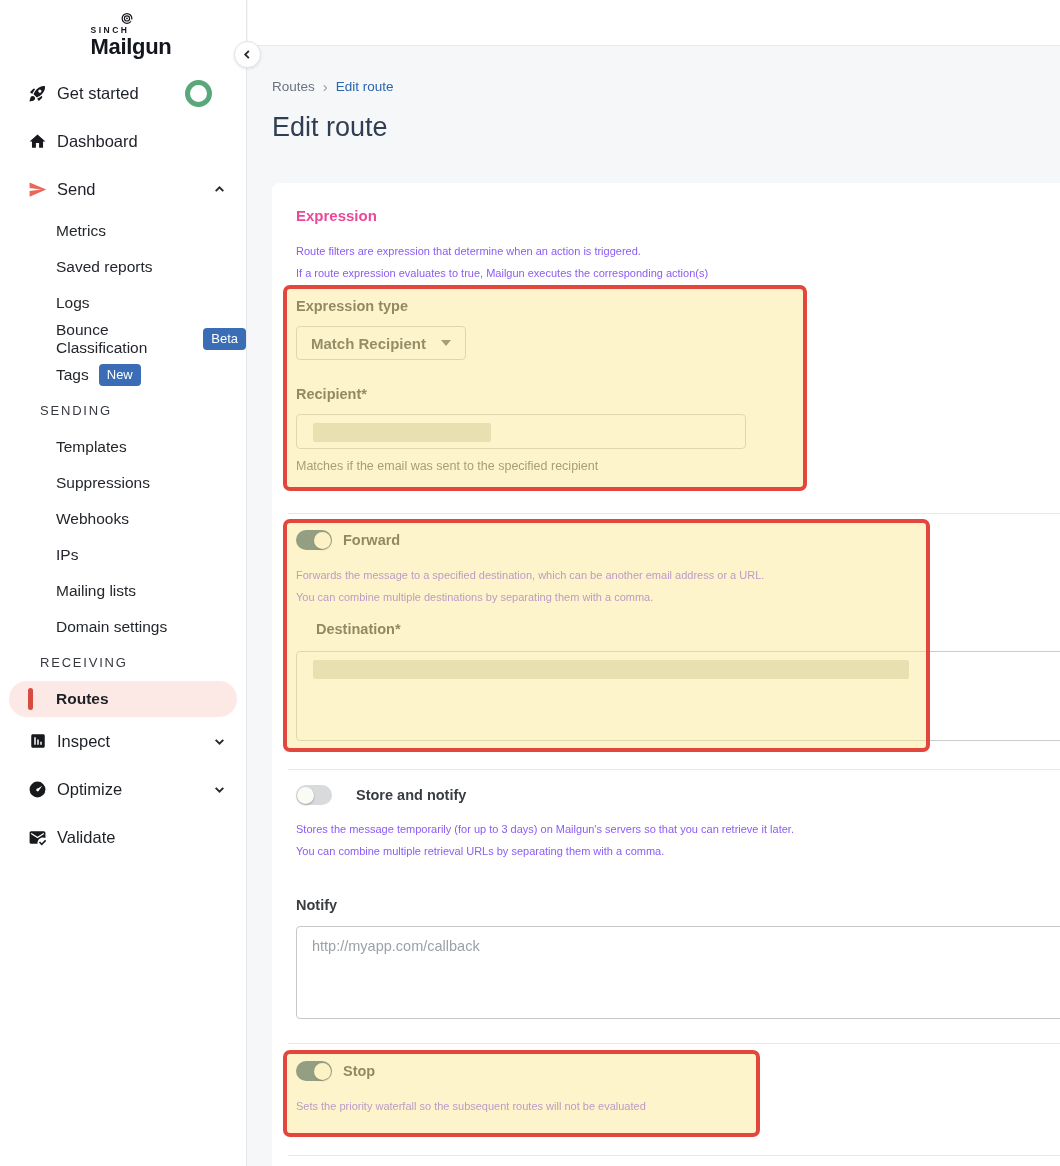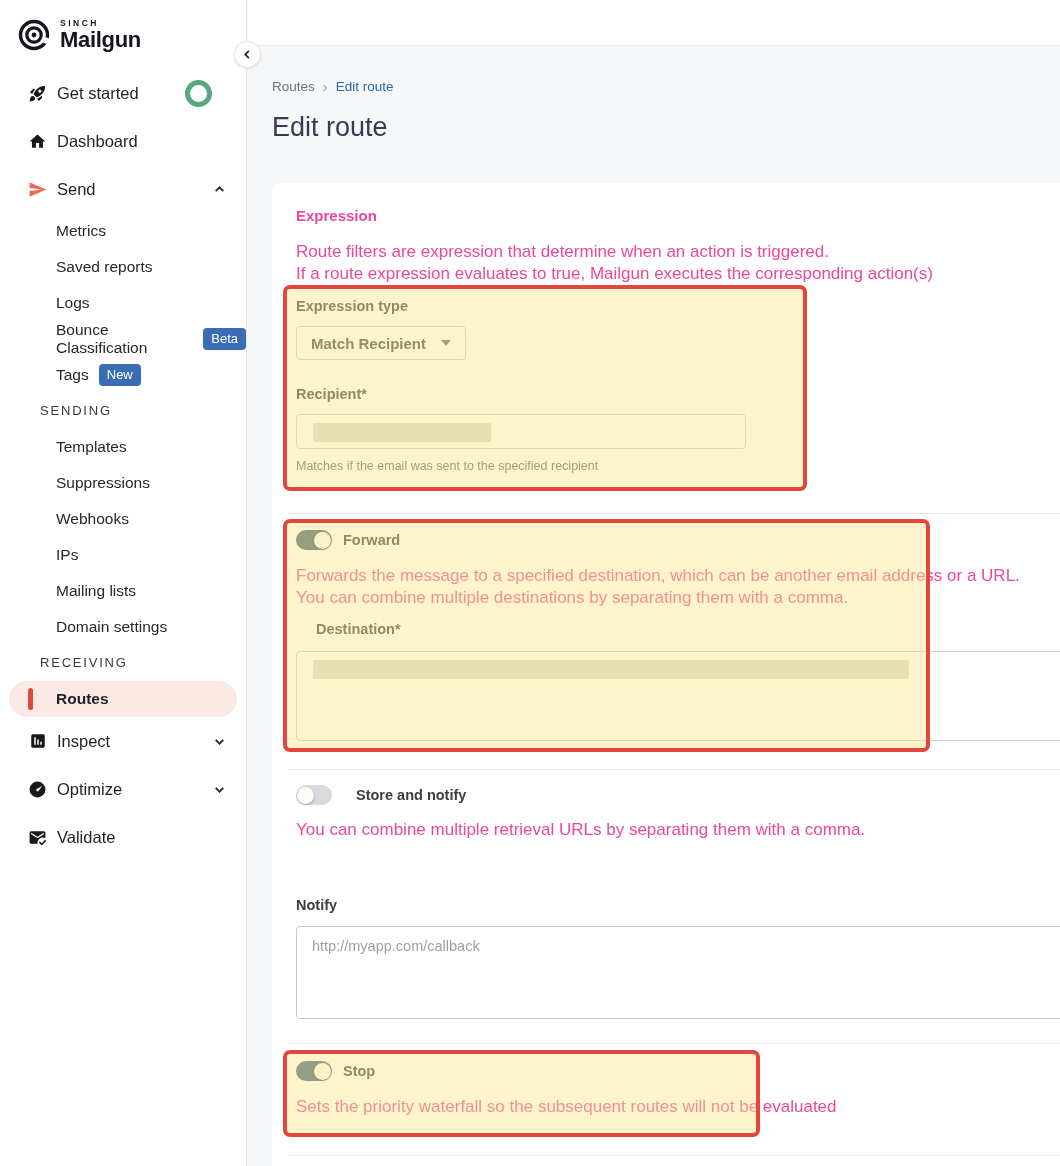--- a/index.html
+++ b/index.html
@@ -3,21 +3,21 @@
 <meta charset="utf-8">
 <style>
   * { margin:0; padding:0; box-sizing:border-box; }
   html,body { width:1060px; height:1166px; overflow:hidden; background:#fff;
               font-family:"Liberation Sans", sans-serif; }
   #app { position:relative; width:1060px; height:1166px; overflow:hidden; background:#f6f7f9; }
 
   
   .sidebar { position:absolute; left:0; top:0; width:247px; height:100%;
              background:#fff; border-right:1px solid #e6e8ea; z-index:2; }
-  .logo { display:flex; align-items:center; margin:12px 0 0 16px; height:46px; }
+  .logo { display:flex; align-items:center; margin:12px 0 0 16px; height:46px;flex-direction:column; }
   .logo-mark { width:36px; height:36px; margin-right:8px; }
   .logo-text .sinch { font-size:8.5px; font-weight:bold; letter-spacing:2.5px; color:#14161d; }
   .logo-text .mailgun { font-size:22px; font-weight:bold; color:#14161d; line-height:1.05; letter-spacing:-0.3px;text-align:right; }
 
   nav { margin-top:11px; }
   .nav-item { display:flex; align-items:center; height:48px; padding-left:28px; cursor:pointer; }
   .nav-item .nav-icon { width:19px; height:19px; margin-right:10px; display:flex; align-items:center; justify-content:center; flex:none; }
   .nav-item .nav-label { font-size:16.5px; font-weight:500; color:#1d2127; }
   .trail { margin-left:auto; margin-right:20px; display:flex; align-items:center; }
   .progress-ring { width:27px; height:27px; border-radius:50%; border:5.5px solid #58a87b; margin-right:14px; }
@@ -43,21 +43,21 @@
   .crumb-parent { color:#6b7280; cursor:pointer; }
   .crumb-sep { color:#9aa0a6; font-size:15px; line-height:1; }
   .crumb-current { color:#2c66ae; cursor:pointer; }
   .page-title { position:absolute; left:24px; top:112px; font-size:27px; color:#2f3e53; font-weight:400; }
 
   .card { position:absolute; left:24px; top:183px; right:-30px; bottom:-20px;
           background:#fff; border-radius:8px 0 0 0; z-index:1; }
 
   .card .abs { position:absolute; }
   .ex-heading { left:24px; top:24px; font-size:15px; font-weight:bold; color:#ec4899; }
-  .body-text { font-size:17px; color:#ec4899; line-height:21.5px; }
+  .body-text { font-size:11px; color:#8b5cf6; line-height:21.5px; }
   .field-label { font-size:14.5px; font-weight:600; color:#393d42; }
   .helper-text { font-size:12.5px; color:#5f6368; }
 
   .select { left:24px; top:143px; width:170px; height:34px; border:1px solid #c7c9cb; border-radius:4px;
             background:#fff; display:flex; align-items:center; padding:0 14px; cursor:pointer; }
   .select-value { font-size:15px; font-weight:600; color:#3f454b; }
   .caret-down { margin-left:auto; width:0; height:0; border-left:5px solid transparent;
                 border-right:5px solid transparent; border-top:6px solid #5f6469; }
 
   .text-input { border:1px solid #c9cbcd; border-radius:4px; background:#fff; position:absolute; }
@@ -283,20 +283,21 @@
 
       <div class="divider" style="top:586px;"></div>
 
       <div class="toggle-row" style="top:602px;gap:24px;">
         <span class="toggle off">
             <span class="knob"></span>
           </span>
         <span class="toggle-label">Store and notify</span>
       </div>
       <div class="abs body-text" style="left:24px; top:636px;">
+        <div>Stores the message temporarily (for up to 3 days) on Mailgun's servers so that you can retrieve it later.</div>
         <div>You can combine multiple retrieval URLs by separating them with a comma.</div>
       </div>
       <div class="abs field-label" style="left:24px; top:714px;">Notify</div>
       <textarea class="textarea" style="left: 24px; top: 743px; right: 24px; height: 93px;" placeholder="http://myapp.com/callback"></textarea>
 
       <div class="divider" style="top:860px;"></div>
 
       <div class="toggle-row" style="top:878px;">
         <span class="toggle on">
             <span class="knob"></span>

